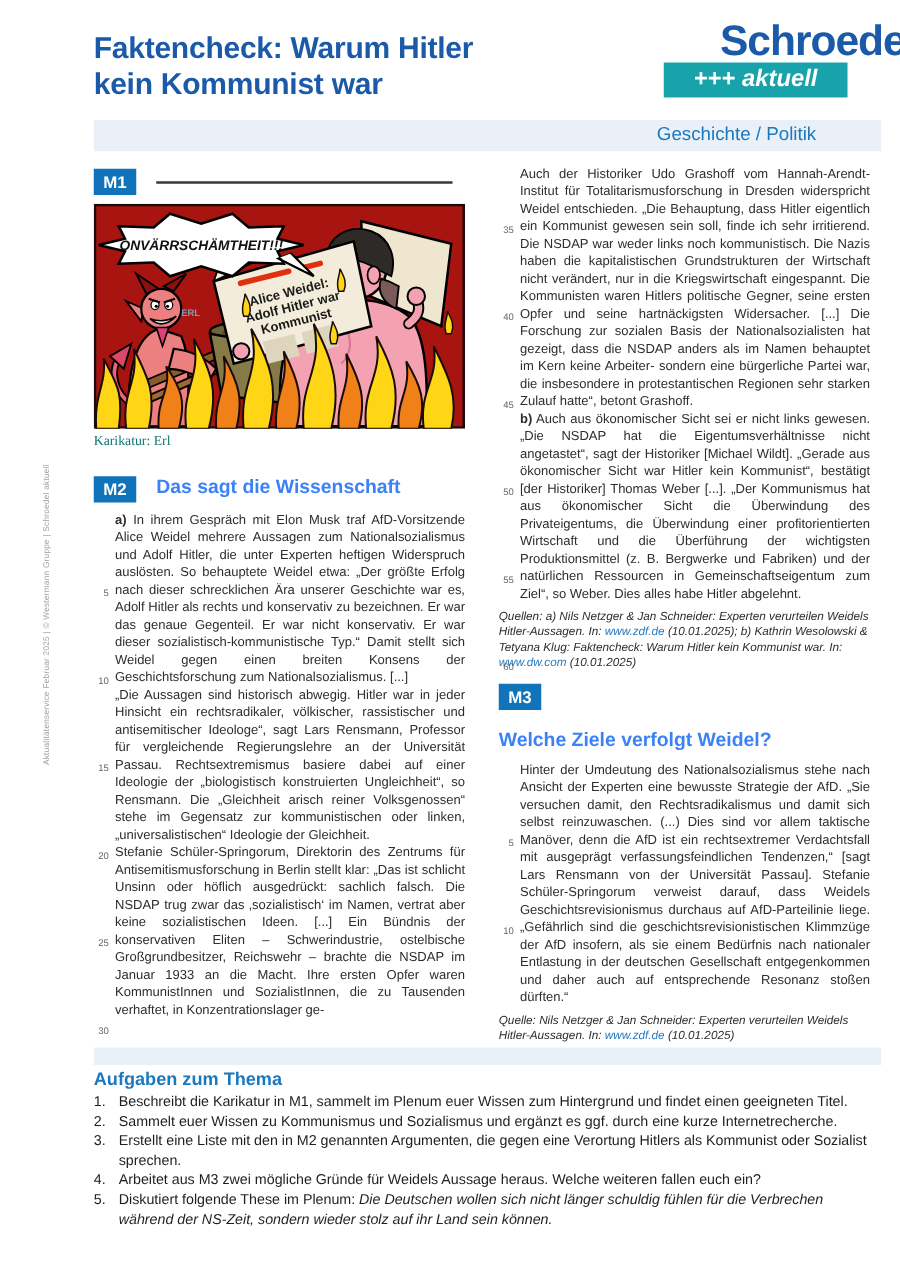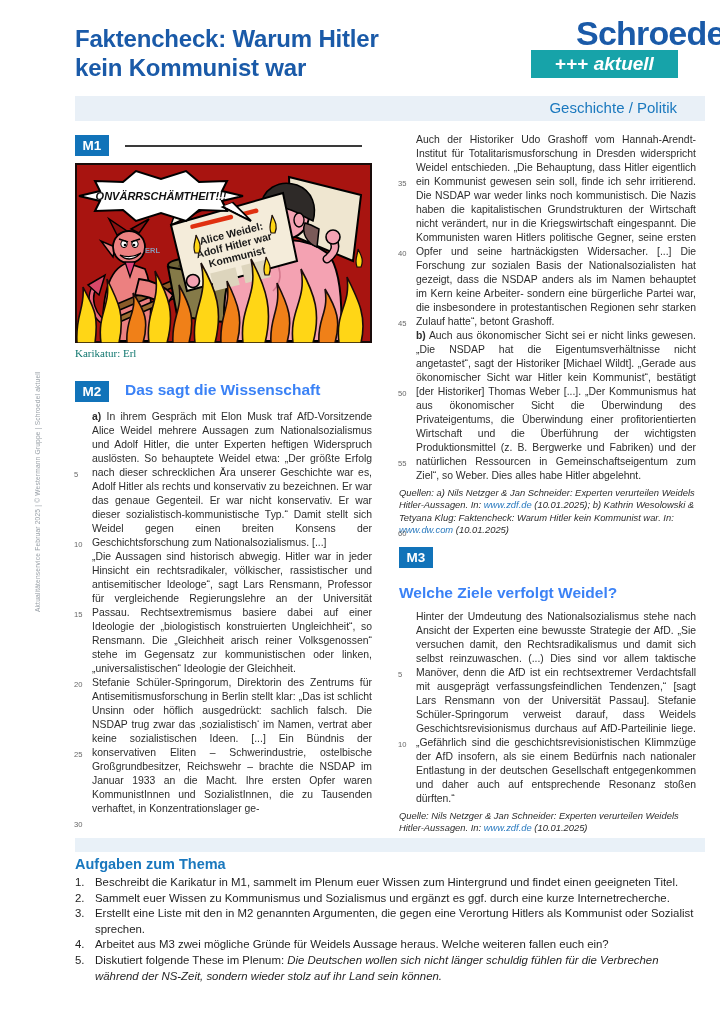--- a/index.html
+++ b/index.html
@@ -10,37 +10,37 @@
           transform-origin:0 0;font-size:6.6px;color:#9aa1a8;letter-spacing:.2px;white-space:nowrap;}
   
   .title{position:absolute;left:75px;top:24px;font-size:24px;line-height:29px;font-weight:bold;
          color:#1a5aa8;letter-spacing:-.2px;}
   .logo{position:absolute;left:531px;top:18px;width:147px;text-align:center;}
   .logo-name{font-size:34px;font-weight:bold;color:#1a5aa8;letter-spacing:-.8px;line-height:30px;margin-left:45px;}
   .logo-box{margin-top:2px;background:#17a3a9;color:#fff;height:28px;line-height:28px;
             font-size:19px;font-weight:bold;}
   .logo-box .it{font-style:italic;}
   .band{position:absolute;left:75px;top:96px;width:630px;height:25px;background:#e9f0f7;}
-  .band span{position:absolute;right:28px;top:3px;font-size:15px;color:#1a78be;}
+  .band span{position:absolute;right:52px;top:3px;font-size:15px;color:#1a78be;}
   
   .col-left{position:absolute;left:75px;top:135px;width:297px;}
   .col-right{position:absolute;left:399px;top:133px;width:297px;}
   .m-row{display:flex;align-items:flex-start;gap:16px;}
   .badge{background:#1173b9;color:#fff;font-weight:bold;font-size:13.5px;width:34px;height:21px;
          flex:none;display:flex;align-items:center;justify-content:center;}
   .m1-line{flex:1;border-bottom:2px solid #3a3a3a;height:10px;margin-right:10px;}
   .m-title{font-size:15.5px;font-weight:bold;color:#3b82f6;}
   .cartoon{display:block;margin-top:7px;}
   .caption{font-size:11px;color:#0f766e;margin-top:4px;font-family:Liberation Serif, serif;}
   .m2head{margin-top:22px;}
   .textflow{position:relative;margin:8px 0 0 17px;width:280px;font-size:10.4px;line-height:14px;
             text-align:justify;color:#2d2d2d;}
   .textflow p{margin:0;}
   .lead{font-weight:bold;}
-  .gutter-num{position:absolute;left:-18px;width:13px;font-size:7.6px;color:#666;}
+  .gutter-num{position:absolute;left:-18px;width:13px;text-align:right;font-size:7.6px;color:#666;}
   .sources{margin:4px 0 0 0;font-size:9.4px;line-height:12.4px;font-style:italic;color:#2d2d2d;}
   .sources .lnk{color:#2a7abf;}
   .m3head{margin-top:10px;flex-direction:column;}
   
   .divband{position:absolute;left:75px;top:838px;width:630px;height:14px;background:#e9f1f8;}
   .tasks{position:absolute;left:75px;top:856px;width:629px;}
   .tasks-title{font-size:14.5px;font-weight:bold;color:#1a78be;margin-bottom:3px;}
   .task{display:flex;font-size:11.4px;line-height:15.6px;color:#1f1f1f;}
   .task .num{width:20px;flex:none;}
   .task .it{font-style:italic;}

